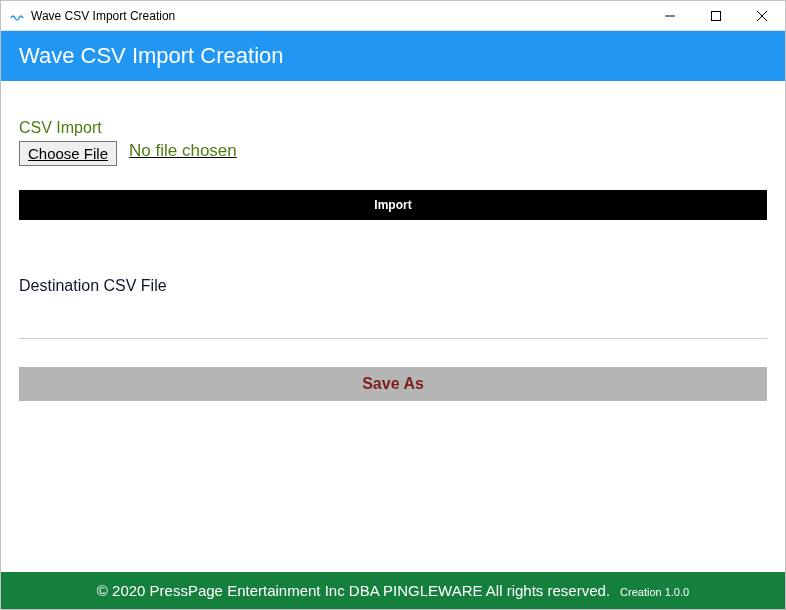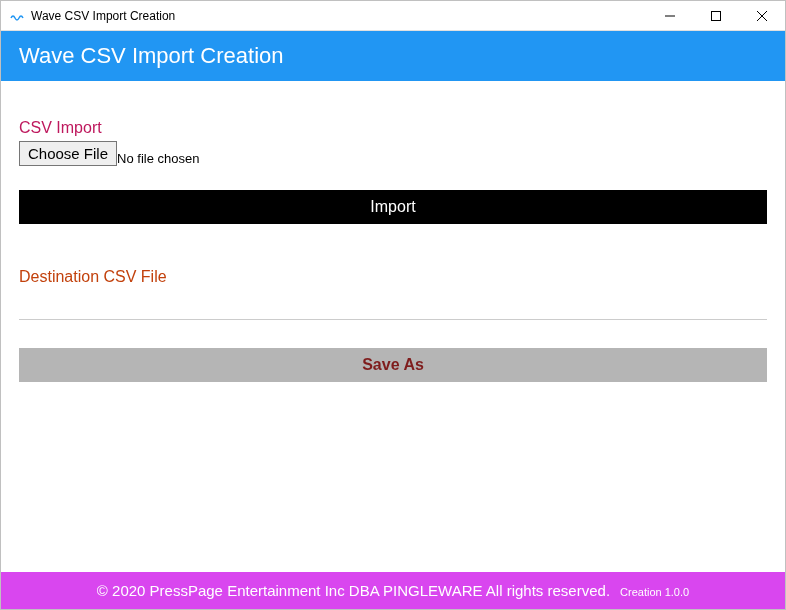--- a/index.html
+++ b/index.html
@@ -56,56 +56,58 @@
       padding: 12px 18px;
       font-size: 22px;
       font-weight: 400;
     }
     .content {
       padding: 18px;
       background: #fff;
     }
     .section-label {
       font-size: 16px;
-      color: #be185d;
+      color: #4d7c0f;
       margin-top: 20px;
       margin-bottom: 4px;
     }
     .file-row {
       display: flex;
-      align-items: flex-end;
-      gap: 0;
+      align-items: flex-start;
+      gap: 12px;
       margin-bottom: 24px;
+      text-decoration: underline;
     }
     .choose-file-btn {
       font-family: inherit;
       font-size: 15px;
       padding: 3px 8px;
       background: #efefef;
       border: 1px solid #767676;
       cursor: pointer;
     }
     .file-status {
-      font-size: 13px;
-      color: #000000;
+      font-size: 17px;
+      color: #4d7c0f;
     }
     .import-btn {
       width: 100%;
       background: #000;
       color: #fff;
       border: none;
       padding: 8px 0;
-      font-size: 16px;
-      font-weight: 400;
-      cursor: pointer;
-      margin-bottom: 44px;
+      font-size: 12px;
+      font-weight: 700;
+      cursor: pointer;
+      margin-bottom: 57px;
     }
     .dest-label {
       font-size: 16px;
-      color: #c2410c;
+      color: #0f172a;
+      margin-bottom: 10px;
     }
     .dest-input {
       width: 100%;
       border: none;
       border-bottom: 1px solid #ccc;
       font-size: 15px;
       padding: 8px 0;
       outline: none;
       margin-bottom: 28px;
       color: #333;
@@ -118,21 +120,21 @@
       padding: 8px 0;
       font-size: 16px;
       font-weight: 600;
       cursor: pointer;
     }
     .footer {
       position: absolute;
       bottom: 0;
       left: 0;
       right: 0;
-      background: #d946ef;
+      background: #15803d;
       color: #fff;
       padding: 10px 6px;
       display: flex;
       align-items: baseline;
       justify-content: center;
       gap: 10px;
     }
     .footer-copyright {
       font-size: 15px;
       font-weight: 500;

